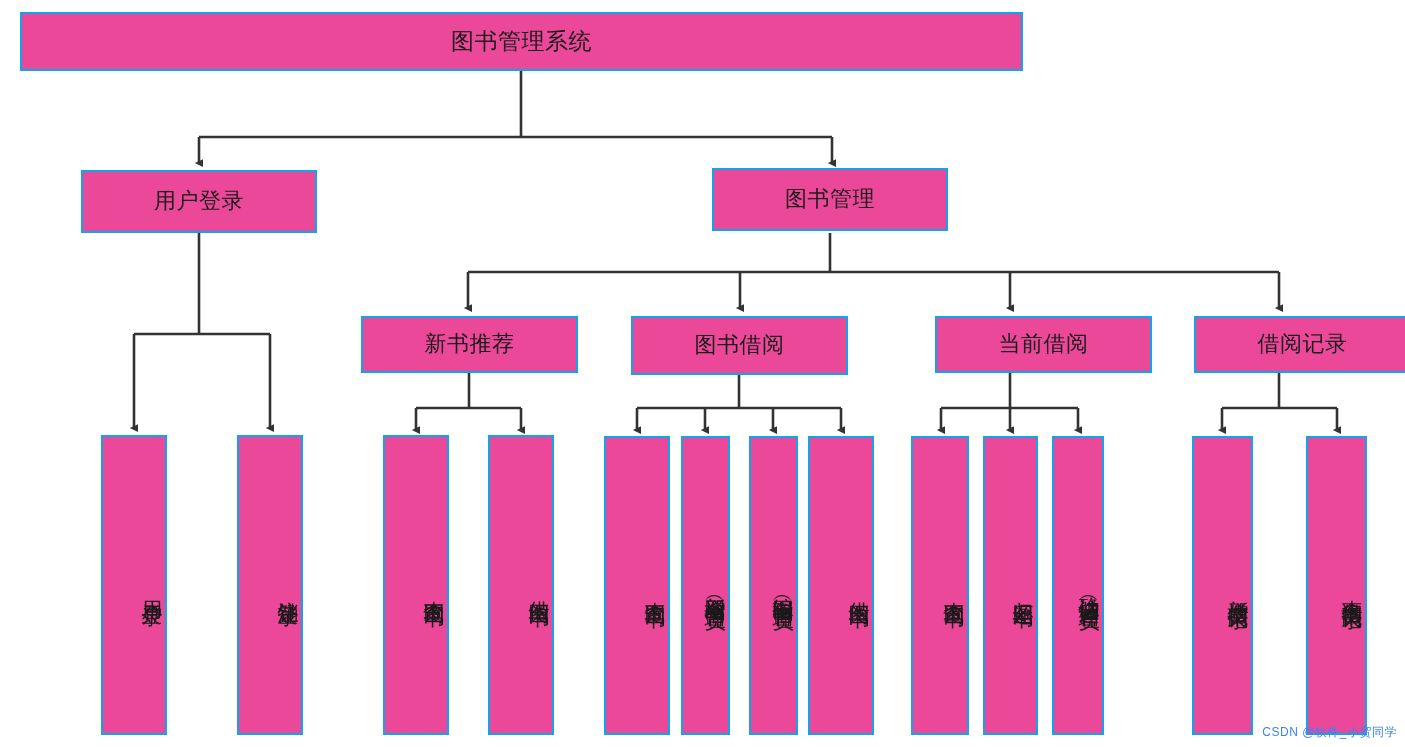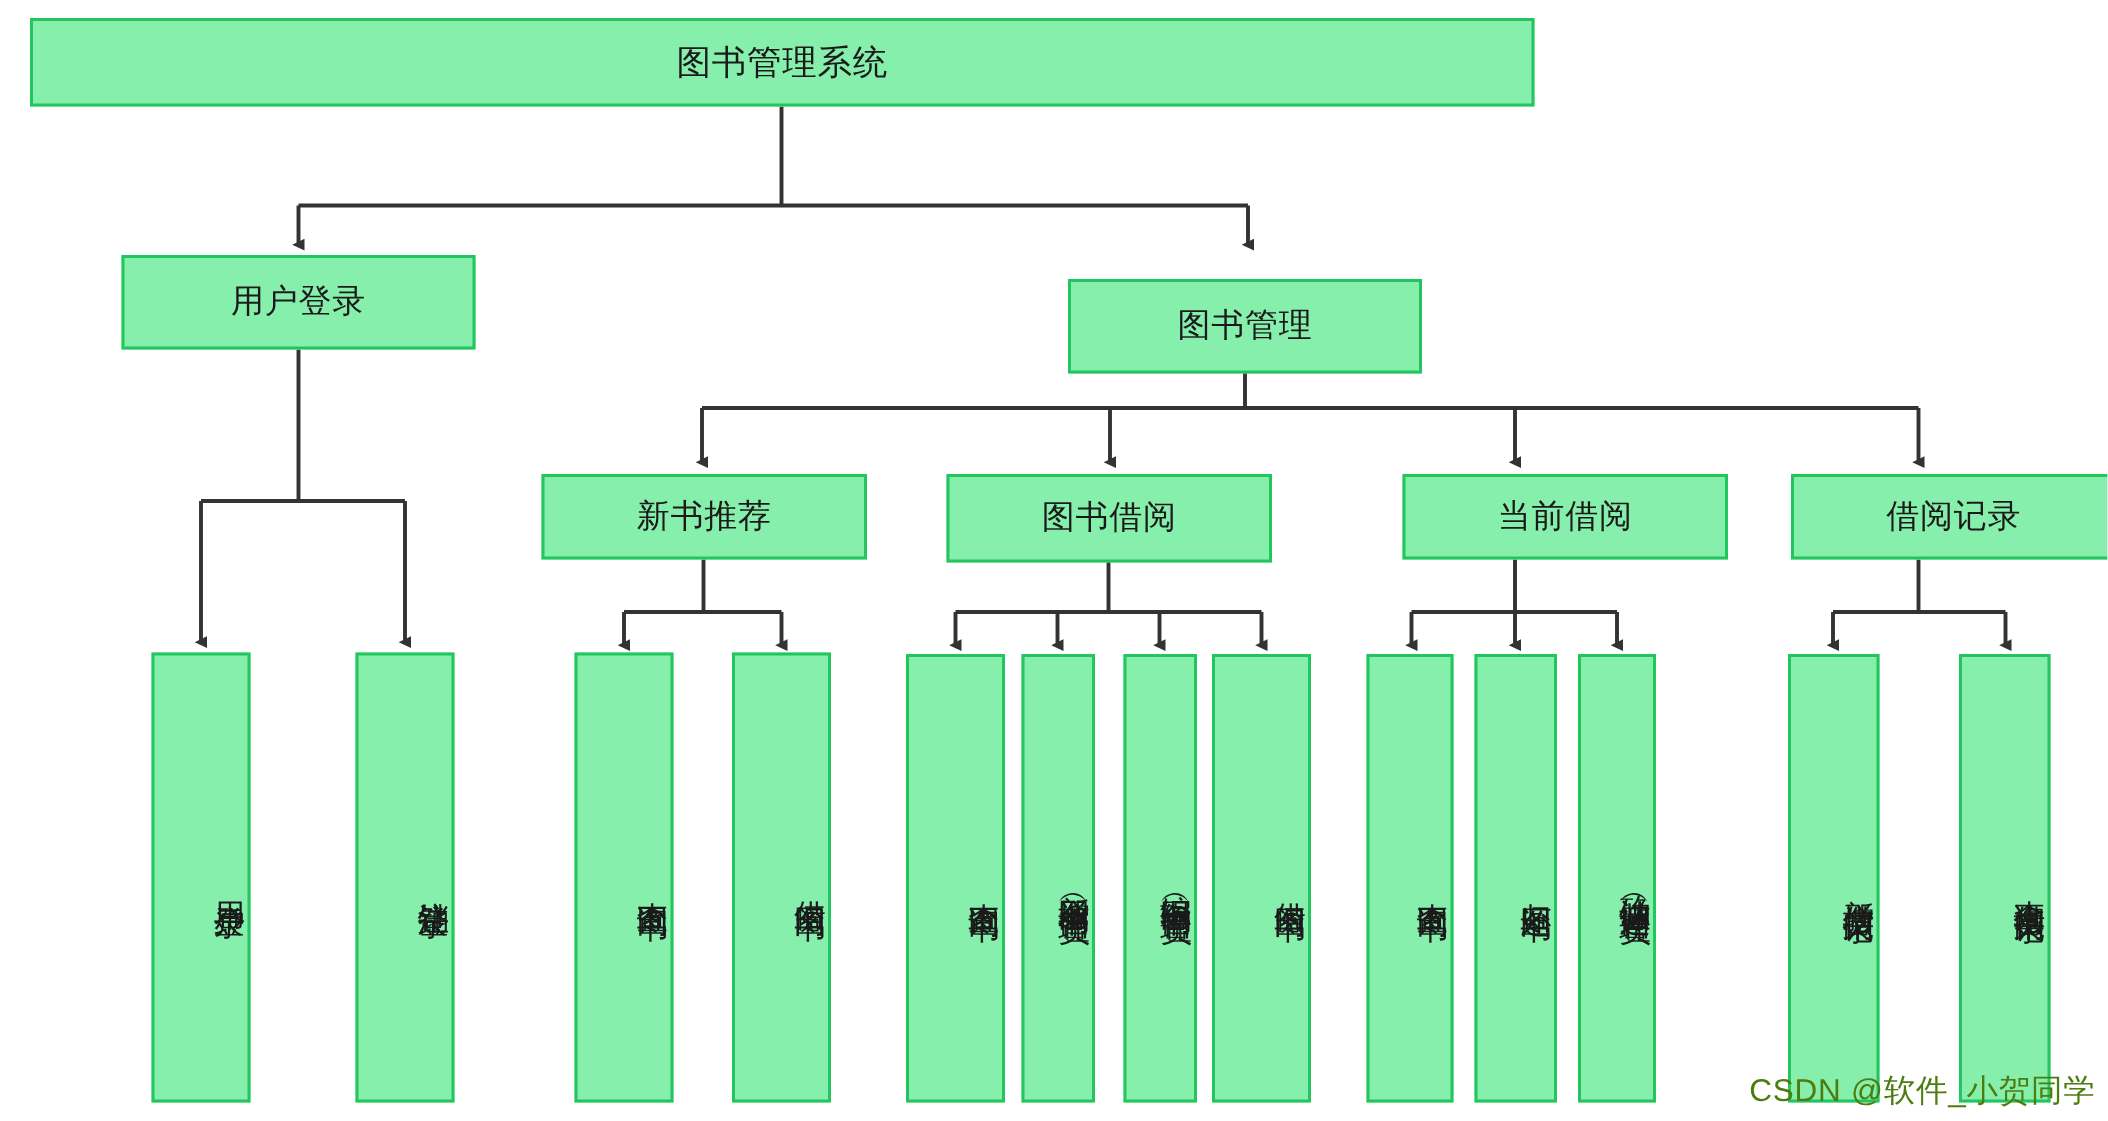--- a/index.html
+++ b/index.html
@@ -22,22 +22,22 @@
     position: absolute;
     left: 0;
     top: 0;
     width: 1405px;
     height: 747px;
     pointer-events: none;
   }
   .node {
     position: absolute;
     box-sizing: border-box;
-    background: #86efac;
-    border: 2px solid #22c55e;
+    background: #ec4899;
+    border: 2px solid #0ea5e9;
     display: flex;
     align-items: center;
     justify-content: center;
     color: #1a1a1a;
     z-index: 2;
   }
   .node.horizontal {
     font-size: 22px;
     letter-spacing: 0.5px;
     line-height: 1.2;
@@ -57,22 +57,22 @@
     writing-mode: vertical-rl;
     text-orientation: upright;
   }
   .node.root {
     font-size: 23px;
   }
   #watermark {
     position: absolute;
     right: 8px;
     bottom: 6px;
-    font-size: 21px;
-    color: #4d7c0f;
+    font-size: 12px;
+    color: #3b82f6;
     letter-spacing: 0.5px;
     z-index: 5;
     white-space: nowrap;
   }
 </style>
 </head>
 <body>
 
 <div id="diagram-root">
 
@@ -130,21 +130,21 @@
   </svg>
 
   <div class="node horizontal root" style="left:20px; top:12px; width:1003px; height:59px;">
     <span>图书管理系统</span>
   </div>
 
   <div class="node horizontal" style="left:81px; top:170px; width:236px; height:63px;">
     <span>用户登录</span>
   </div>
 
-  <div class="node horizontal" style="left:712px; top:186px; width:236px; height:63px;">
+  <div class="node horizontal" style="left:712px; top:168px; width:236px; height:63px;">
     <span>图书管理</span>
   </div>
 
   <div class="node horizontal" style="left:361px; top:316px; width:217px; height:57px;">
     <span>新书推荐</span>
   </div>
 
   <div class="node horizontal" style="left:631px; top:316px; width:217px; height:59px;">
     <span>图书借阅</span>
   </div>

